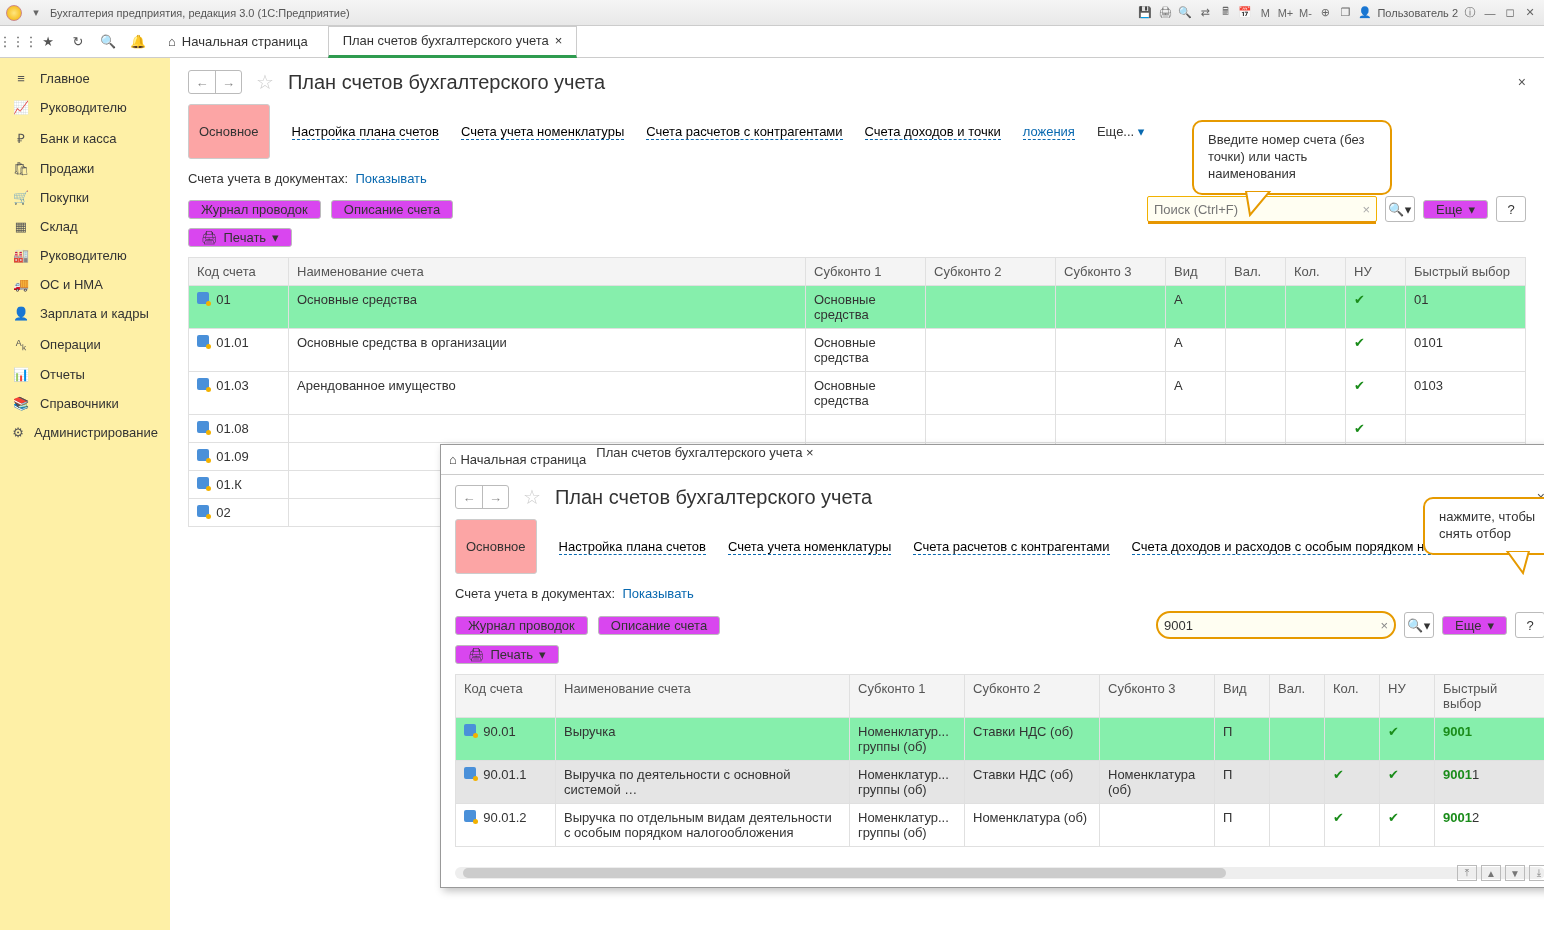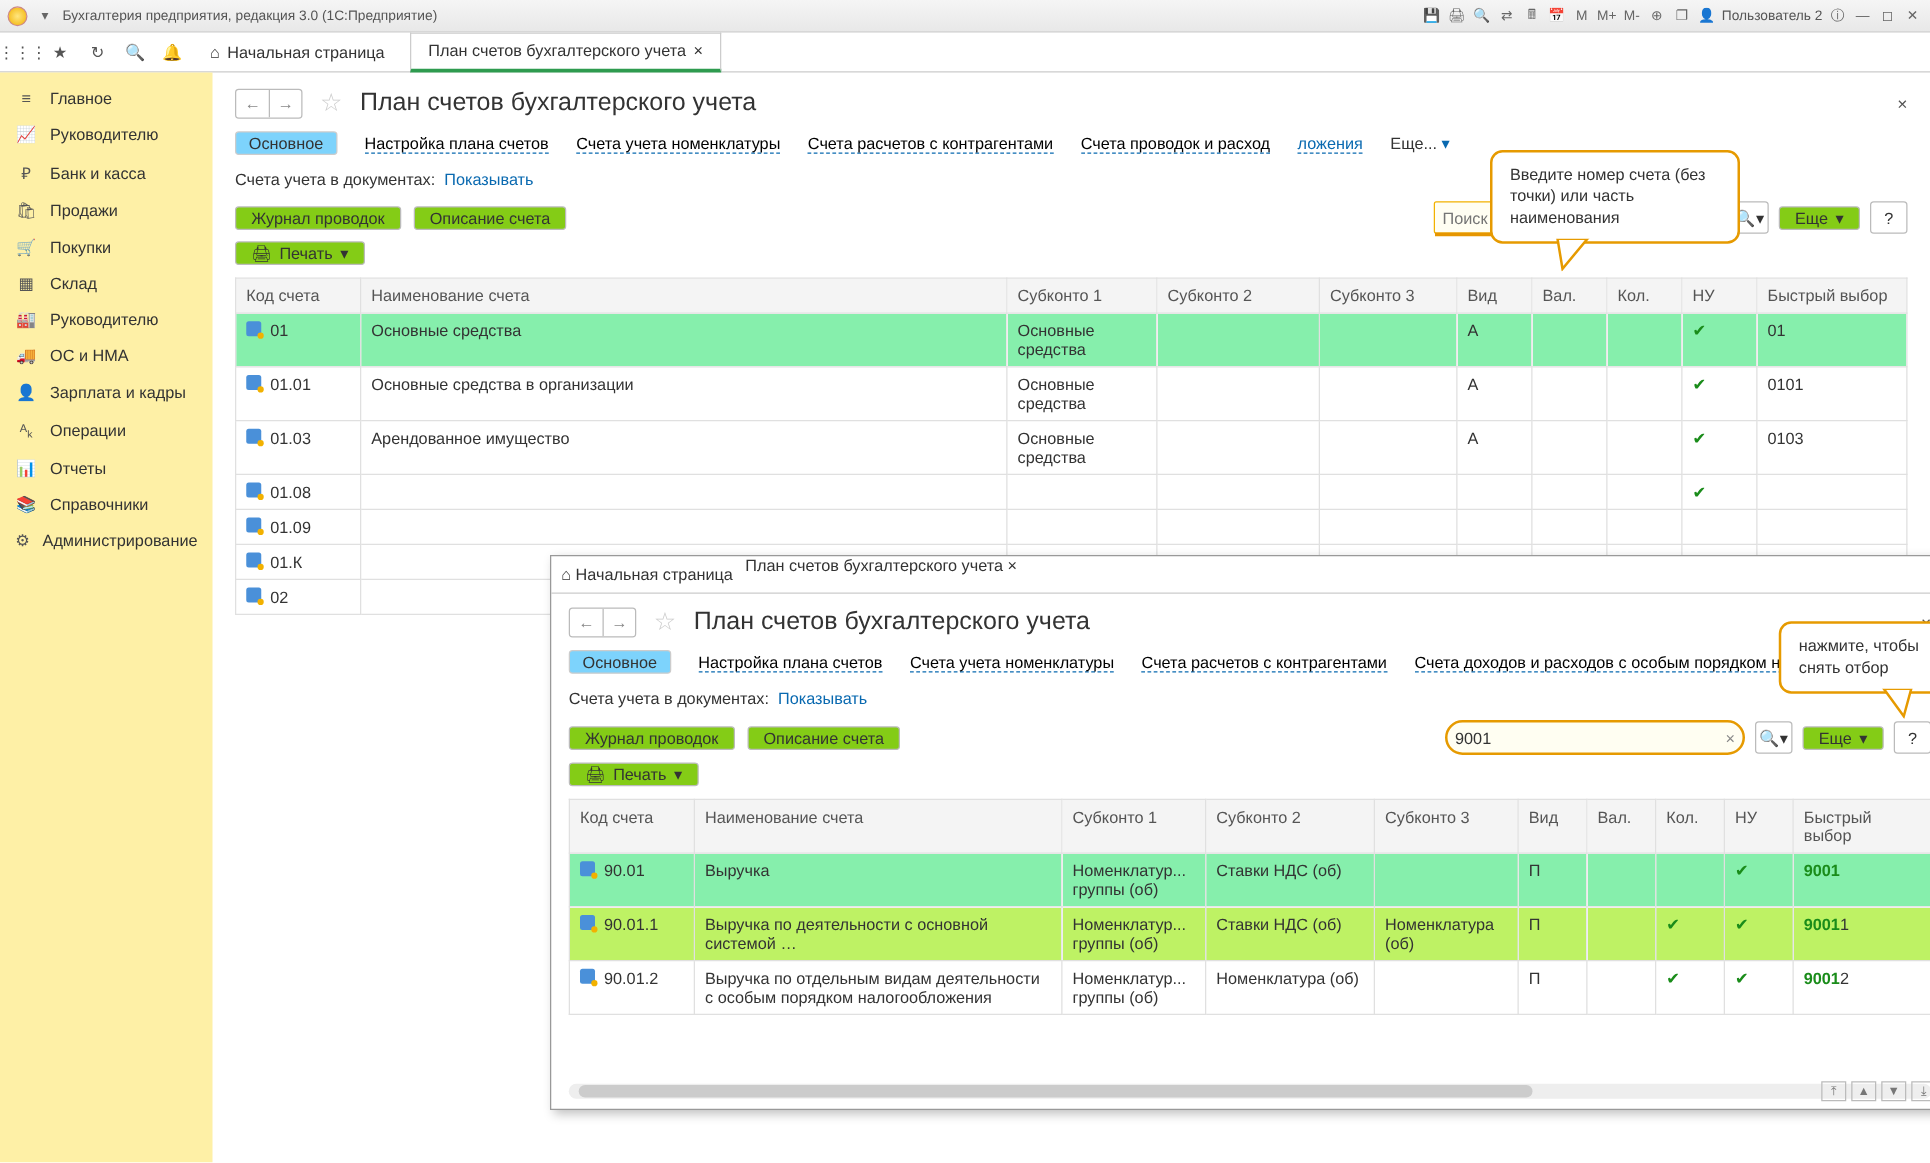--- a/index.html
+++ b/index.html
@@ -26,42 +26,42 @@
 .navbtns{display:inline-flex;border:1px solid #bbb;border-radius:3px;overflow:hidden}
 .navbtns span{width:26px;height:22px;display:inline-flex;align-items:center;justify-content:center;color:#888}
 .navbtns span+span{border-left:1px solid #bbb}
 .hdr{display:flex;align-items:center;gap:14px;margin-bottom:10px}
 .hdr h1{font-size:20px;font-weight:normal}
 .star{font-size:20px;color:#ccc}
 .xclose{margin-left:auto;color:#555;font-size:14px;cursor:pointer}
 
 .linksrow{display:flex;align-items:center;gap:22px;margin-bottom:12px}
 .linksrow a{color:#000000;text-decoration:none;border-bottom:1px dashed #0969b0;cursor:pointer}
-.linksrow .cur{border:1px solid #ccc;border-radius:3px;padding:1px 10px;background:#7dd3fc}
+.linksrow .cur{border:1px solid #ccc;border-radius:3px;padding:19px 10px;background:#fca5a5}
 .more{color:#0969b0;cursor:pointer}
 
 .lblrow{margin-bottom:10px;color:#333}
 .lblrow a{color:#0969b0;}
 
 .btnrow{display:flex;gap:10px;align-items:center;margin-bottom:10px}
-.btn{border:1px solid #bbb;background:#84cc16;border-radius:3px;padding:1px 12px;cursor:pointer;display:inline-flex;align-items:center;gap:6px}
+.btn{border:1px solid #bbb;background:#d946ef;border-radius:3px;padding:1px 12px;cursor:pointer;display:inline-flex;align-items:center;gap:6px}
 
 .searchwrap{margin-left:auto;display:flex;gap:8px;align-items:center}
 .searchbox{display:flex;align-items:center;border:1px solid #f2b100;background:#fffef2;height:26px;width:230px;padding:0 6px;border-radius:2px}
 .searchbox input{border:none;background:transparent;flex:1;outline:none;color:#888}
 .searchbox.filtered{border:2px solid #e69a00;border-radius:14px;height:28px;width:240px}
 .hl{position:absolute;left:0;right:0;bottom:-3px;height:3px;background:#e69600}
 
 .iconbtn{border:1px solid #bbb;border-radius:3px;width:30px;height:26px;display:inline-flex;align-items:center;justify-content:center;cursor:pointer}
 
 .tbl{border:1px solid #ccc;border-collapse:collapse;width:100%;table-layout:fixed}
 .tbl th,.tbl td{border:1px solid #e0e0e0;padding:6px 8px;text-align:left;vertical-align:top;font-size:13px;overflow:hidden}
 .tbl th{background:#f4f4f4;font-weight:normal;color:#555}
 .tbl tr.sel td{background:#86efac}
-.tbl tr.sel2 td{background:#bef264}
+.tbl tr.sel2 td{background:#e5e5e5}
 .rowico{display:inline-block;width:12px;height:12px;border-radius:2px;background:#4a90d9;position:relative}
 .rowico:after{content:"";position:absolute;right:-2px;bottom:-2px;width:5px;height:5px;border-radius:50%;background:#f2b100}
 .chk{color:#1a8c1a;font-size:15px;text-align:center}
 .green{color:#1a8c1a;font-weight:bold}
 
 .callout{position:absolute;border:2px solid #e69a00;border-radius:10px;background:#fff;padding:10px 14px;color:#cc7a00;font-size:13px;line-height:1.3;z-index:5}
 
 .overlay{position:absolute;left:270px;top:386px;width:1120px;height:444px;background:#fff;border:1px solid #999;box-shadow:3px 3px 8px rgba(0,0,0,.25)}
 .overlay .ocontent{padding:10px 14px}
 .overlay .toolbar2{height:30px;border-bottom:1px solid #ccc;display:flex;align-items:center;padding:0 8px;gap:10px}
@@ -182,21 +182,21 @@
       <span class="star">☆</span>
       <h1>План счетов бухгалтерского учета</h1>
       <span class="xclose">×</span>
     </div>
 
     <div class="linksrow">
       <span class="cur">Основное</span>
       <a>Настройка плана счетов</a>
       <a>Счета учета номенклатуры</a>
       <a>Счета расчетов с контрагентами</a>
-      <a>Счета проводок и расход</a>
+      <a>Счета доходов и точки</a>
       <span style="color:#0969b0;border-bottom:1px dashed #0969b0">ложения</span>
       <span class="more"><span>Еще...</span> ▾</span>
     </div>
 
     <div class="lblrow">
       <span>Счета учета в документах:</span>&nbsp;
       <a>Показывать</a>
     </div>
 
     <div class="btnrow">

